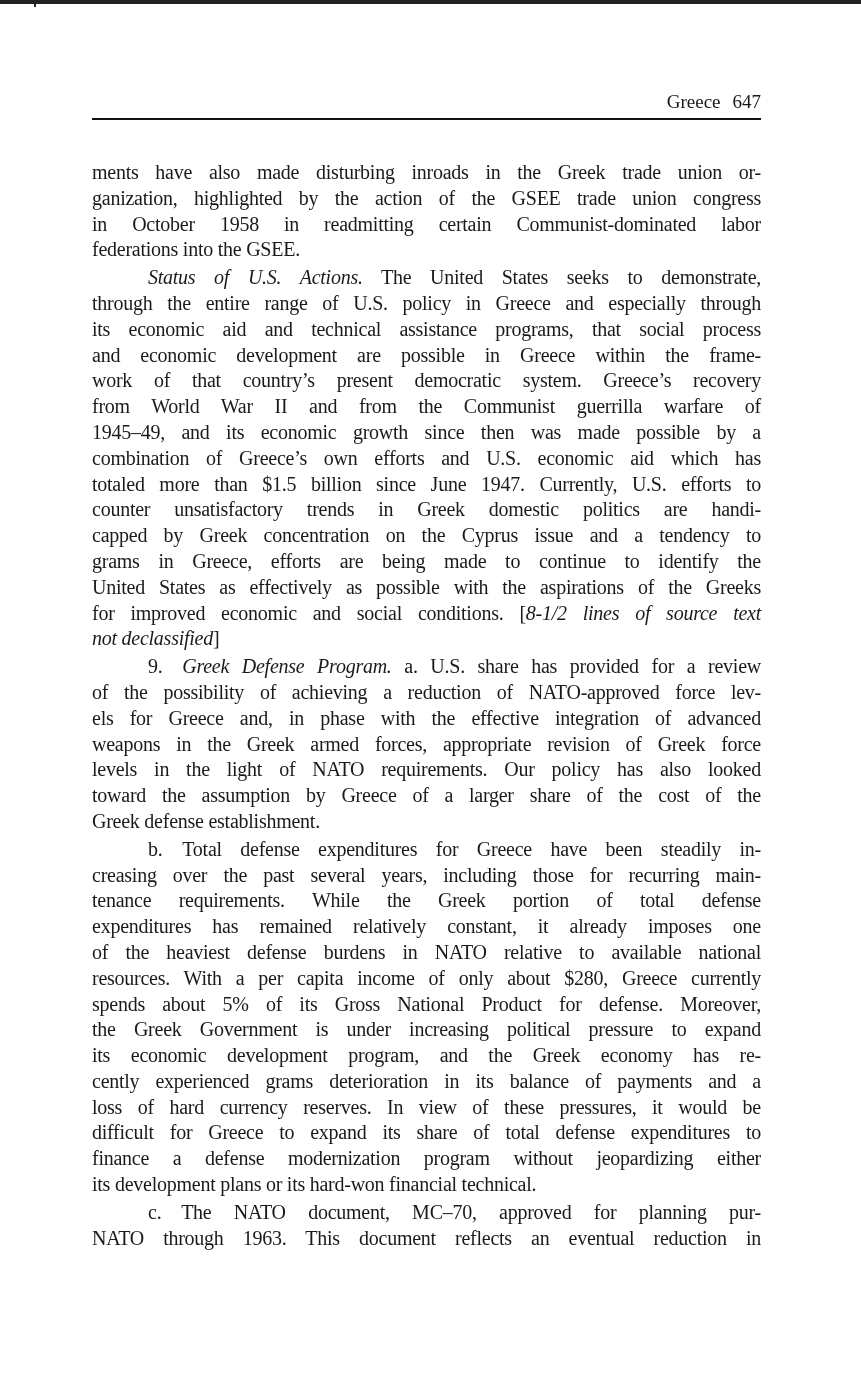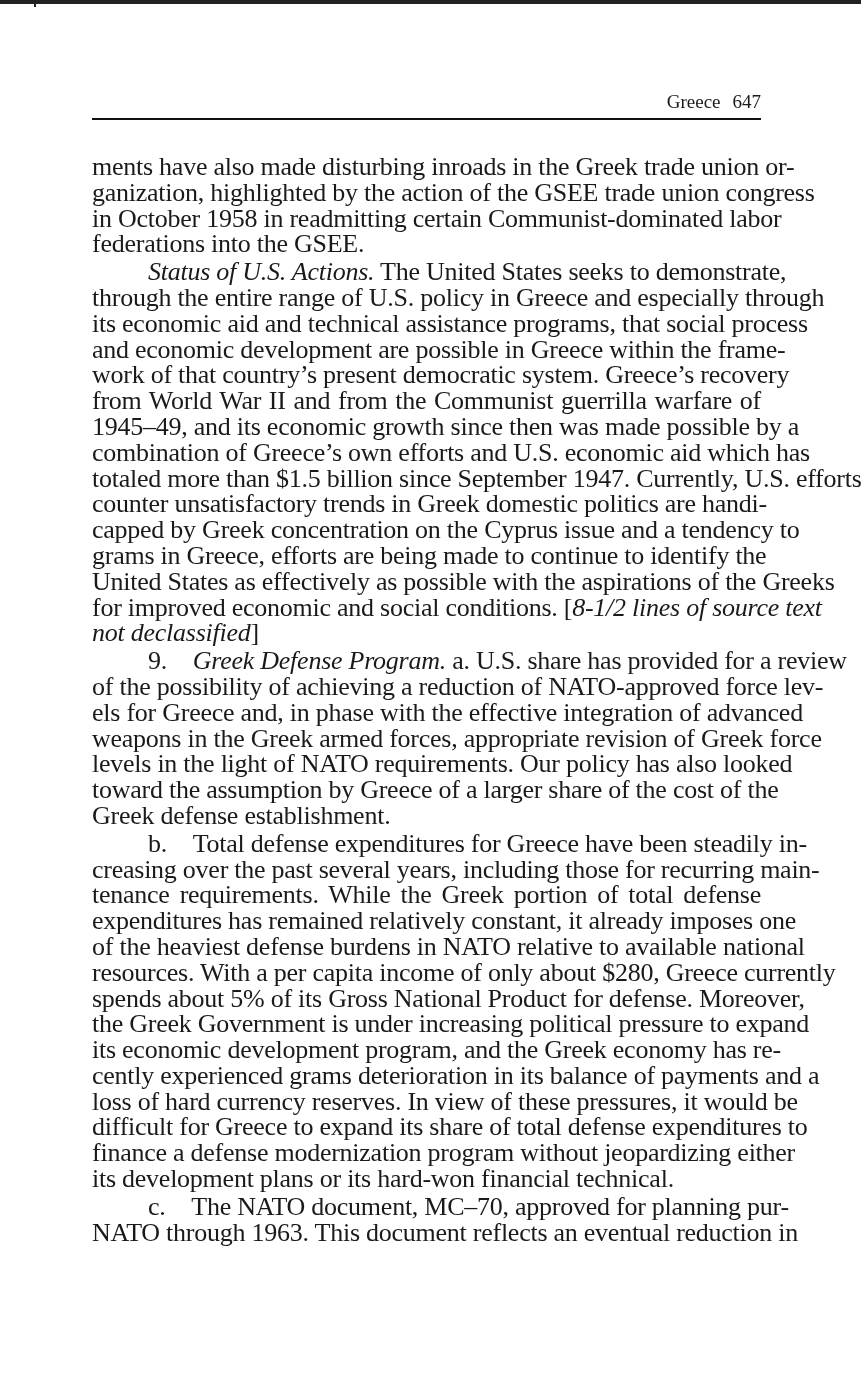--- a/index.html
+++ b/index.html
@@ -19,22 +19,22 @@
     }
     .running-head {
       position: absolute; left: 92px; top: 88px; width: 669px; height: 30px;
       border-bottom: 2px solid #111;
       text-align: right;
       font-size: 19px;
       line-height: 28px;
     }
     .running-head .title { margin-right: 12px; }
     .body {
-      position: absolute; left: 92px; top: 154px; width: 669px;
-      font-size: 26px;
+      position: absolute; left: 92px; top: 160px; width: 669px;
+      font-size: 20px;
       letter-spacing: -0.25px;
     }
     .line {
       display: block;
       height: 25.8px;
       line-height: 25.8px;
       white-space: nowrap;
       text-align: justify;
       text-align-last: justify;
     }
@@ -64,21 +64,21 @@
     <div class="para-gap"></div>
     <div>
       <span class="line indent"><i>Status of U.S. Actions.</i><span> The United States seeks to demonstrate,</span></span>
       <span class="line"><span>through the entire range of U.S. policy in Greece and especially through</span></span>
       <span class="line"><span>its economic aid and technical assistance programs, that social process</span></span>
       <span class="line"><span>and economic development are possible in Greece within the frame-</span></span>
       <span class="line"><span>work of that country’s present democratic system. Greece’s recovery</span></span>
       <span class="line"><span>from World War II and from the Communist guerrilla warfare of</span></span>
       <span class="line"><span>1945–49, and its economic growth since then was made possible by a</span></span>
       <span class="line"><span>combination of Greece’s own efforts and U.S. economic aid which has</span></span>
-      <span class="line"><span>totaled more than $1.5 billion since September 1947. Currently, U.S. efforts to</span></span>
+      <span class="line"><span>totaled more than $1.5 billion since June 1947. Currently, U.S. efforts to</span></span>
       <span class="line"><span>counter unsatisfactory trends in Greek domestic politics are handi-</span></span>
       <span class="line"><span>capped by Greek concentration on the Cyprus issue and a tendency to</span></span>
       <span class="line"><span>grams in Greece, efforts are being made to continue to identify the</span></span>
       <span class="line"><span>United States as effectively as possible with the aspirations of the Greeks</span></span>
       <span class="line"><span>for improved economic and social conditions. [</span><i>8-1/2 lines of source text</i></span>
       <span class="line last"><i>not declassified</i><span>]</span></span>
     </div>
     <div class="para-gap"></div>
     <div>
       <span class="line indent"><span>9. </span><i>Greek Defense Program.</i><span> a. U.S. share has provided for a review</span></span>

